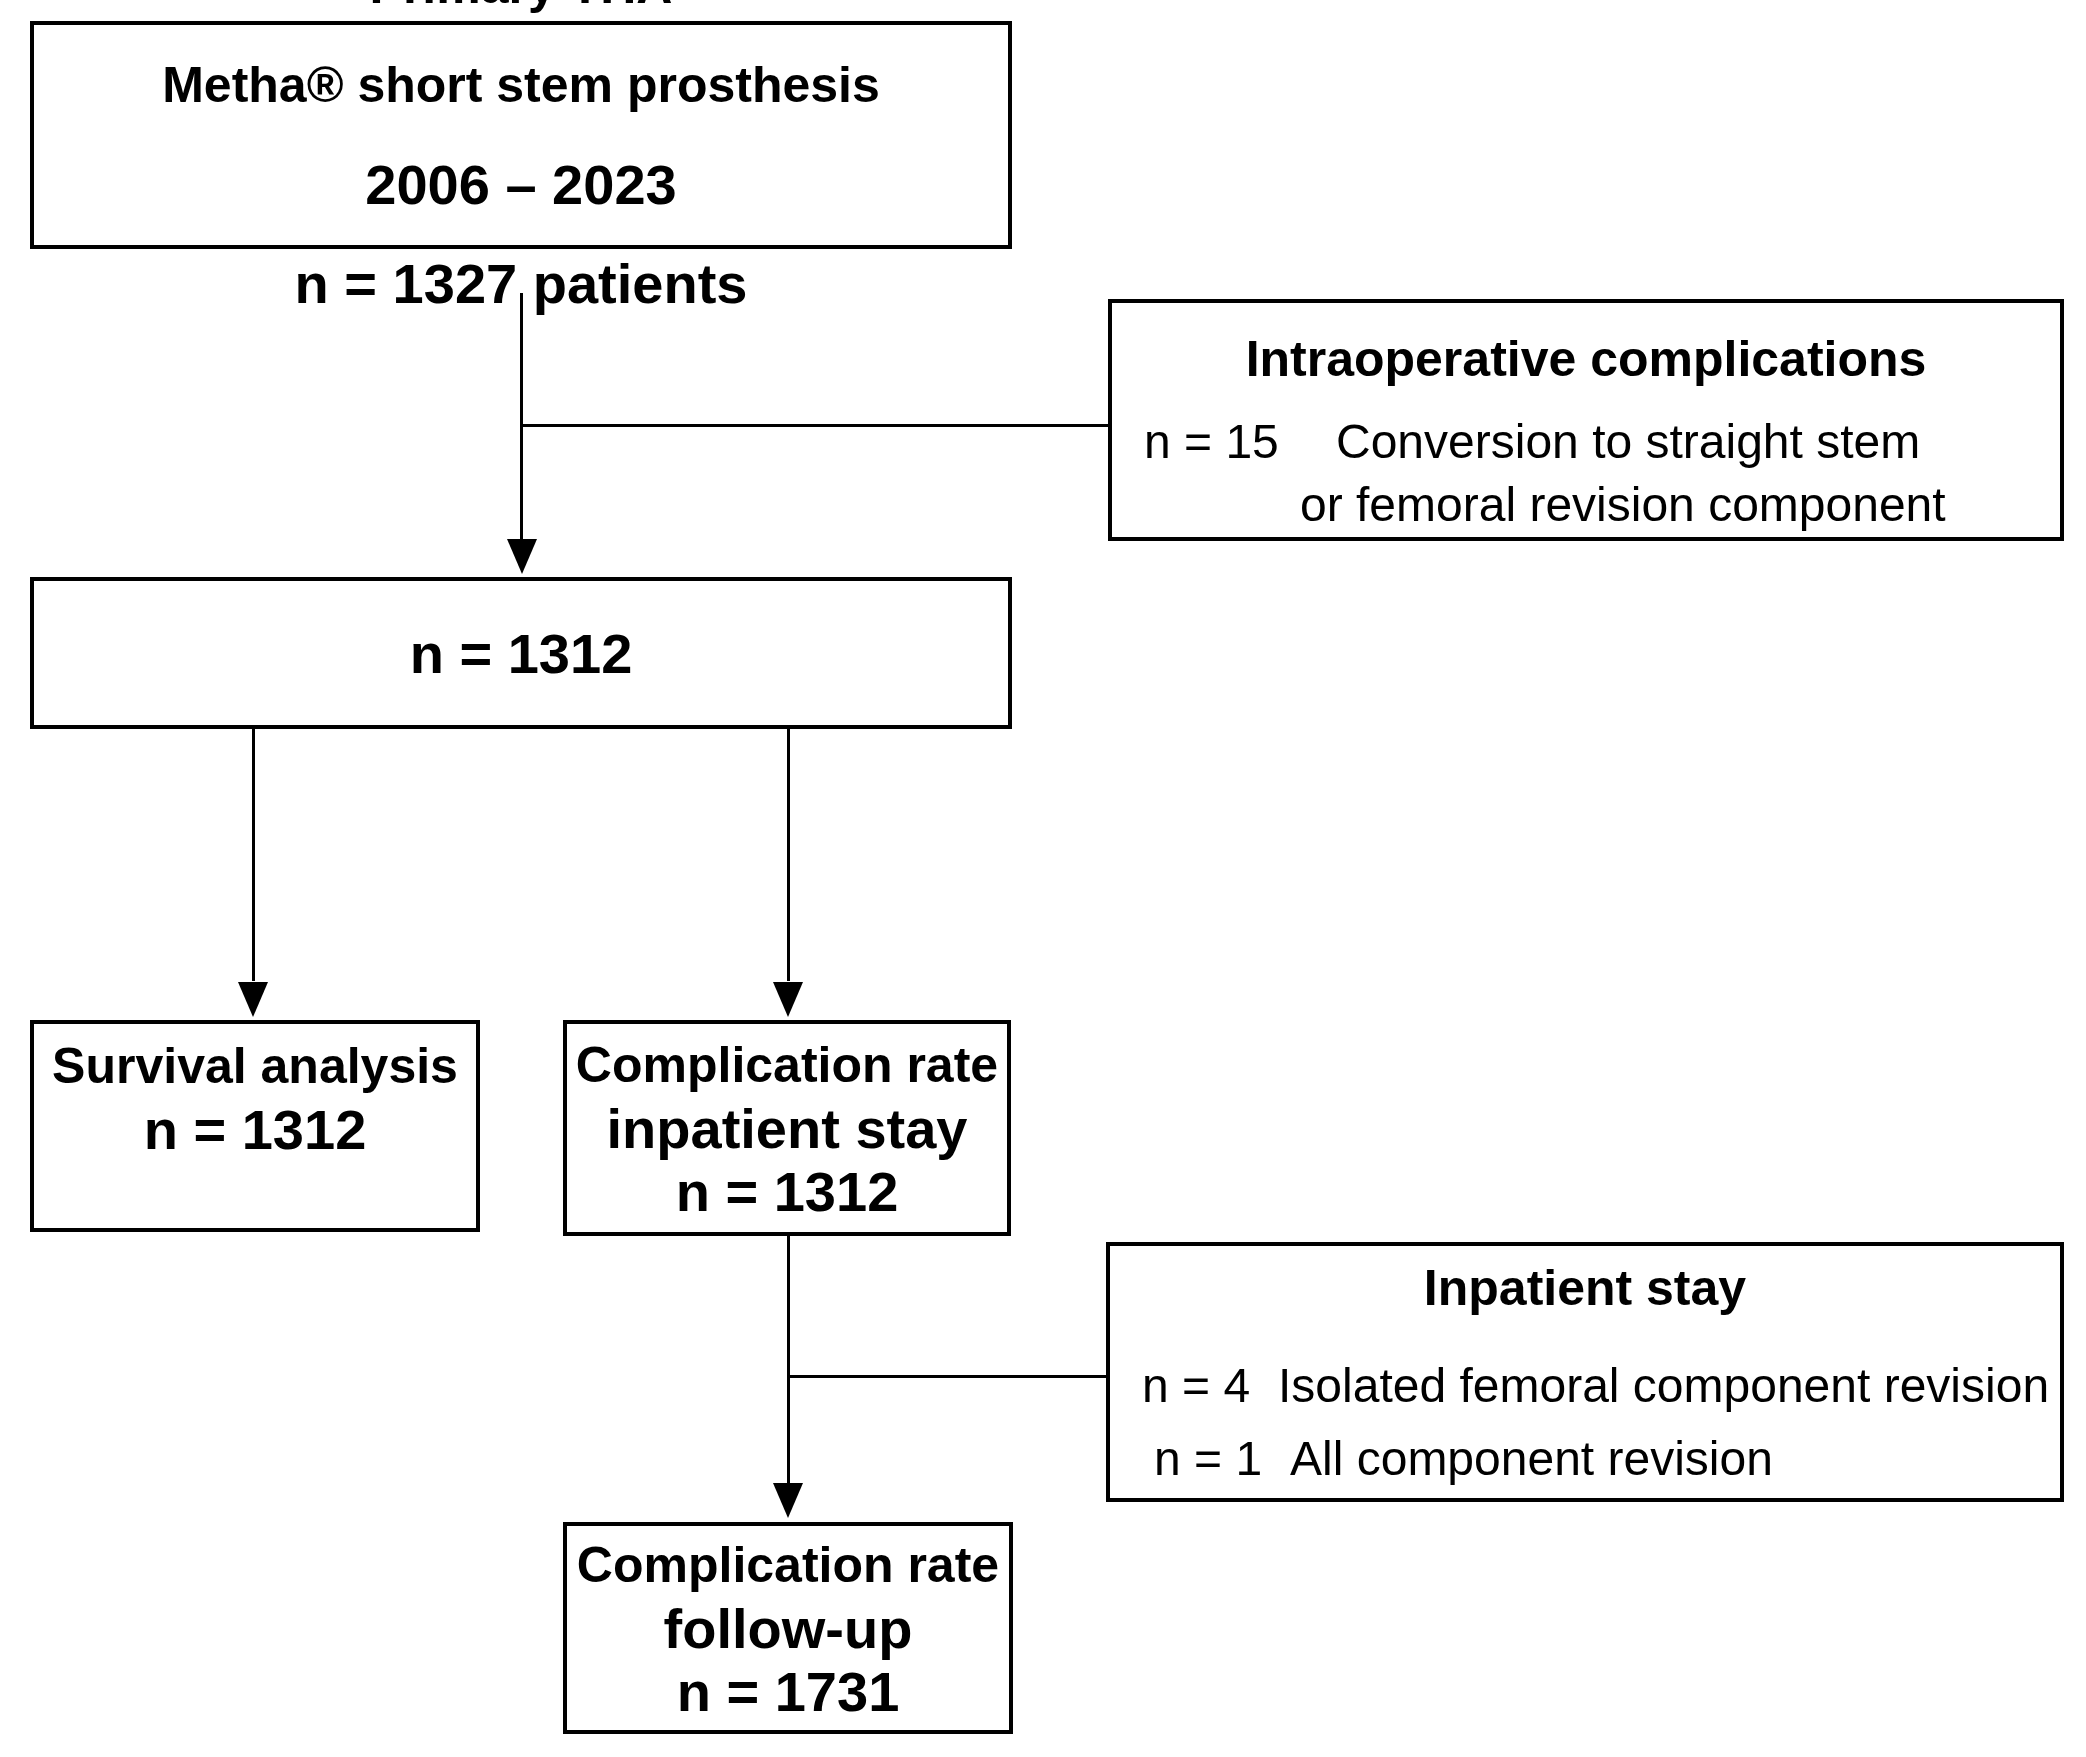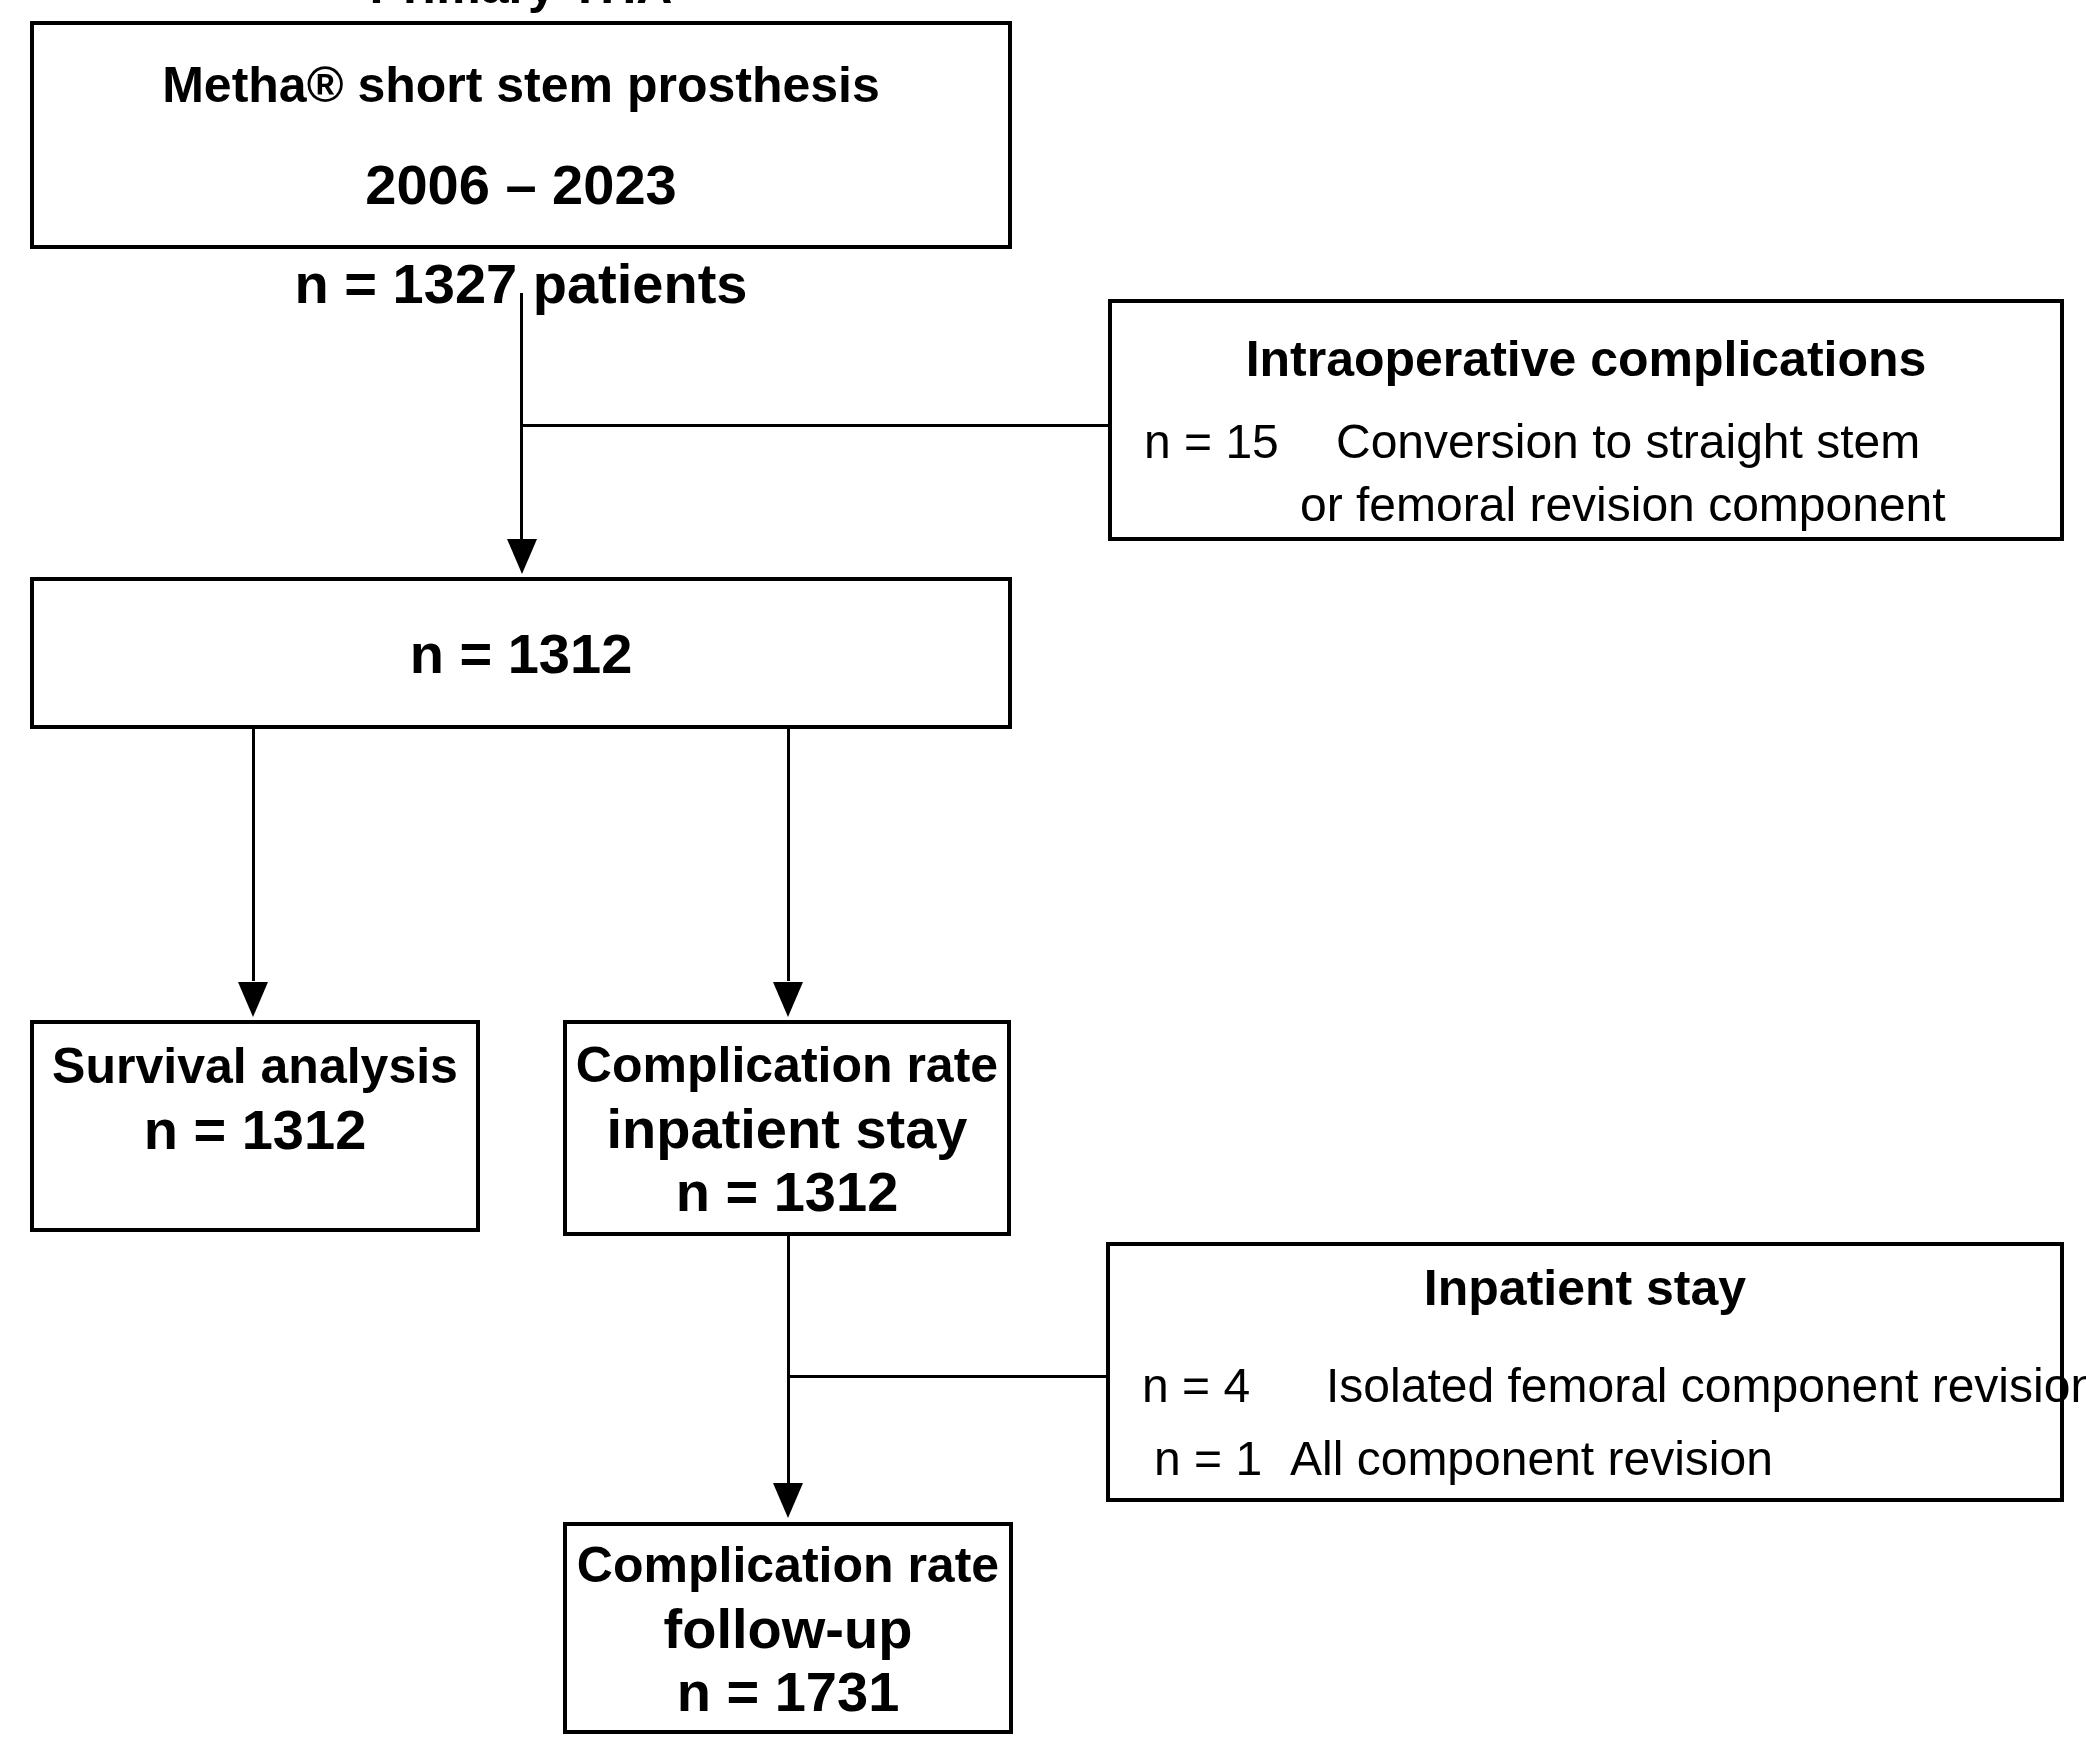--- a/index.html
+++ b/index.html
@@ -105,21 +105,21 @@
   </div>
 
   <div class="box vcenter" style="left:563px; top:1020px; width:448px; height:216px;">
     <div class="line bold">Complication rate</div>
     <div class="line">inpatient stay</div>
     <div class="line">n = 1312</div>
   </div>
 
   <div class="box" style="left:1106px; top:1242px; width:958px; height:260px; padding-top:11.2px;">
     <div class="line bold">Inpatient stay</div>
-    <div class="nrow" style="padding-left:32px; margin-top:34px;gap:48px;">
+    <div class="nrow" style="padding-left:32px; margin-top:34px;">
       <span class="nlabel" style="width:136px;">n = 4</span>
       <span>Isolated femoral component revision</span>
     </div>
     <div class="nrow" style="padding-left:44px; margin-top:9.6px;">
       <span class="nlabel" style="width:136px;">n = 1</span>
       <span>All component revision</span>
     </div>
   </div>
 
   <div class="box vcenter" style="left:563px; top:1522px; width:450px; height:212px;">

